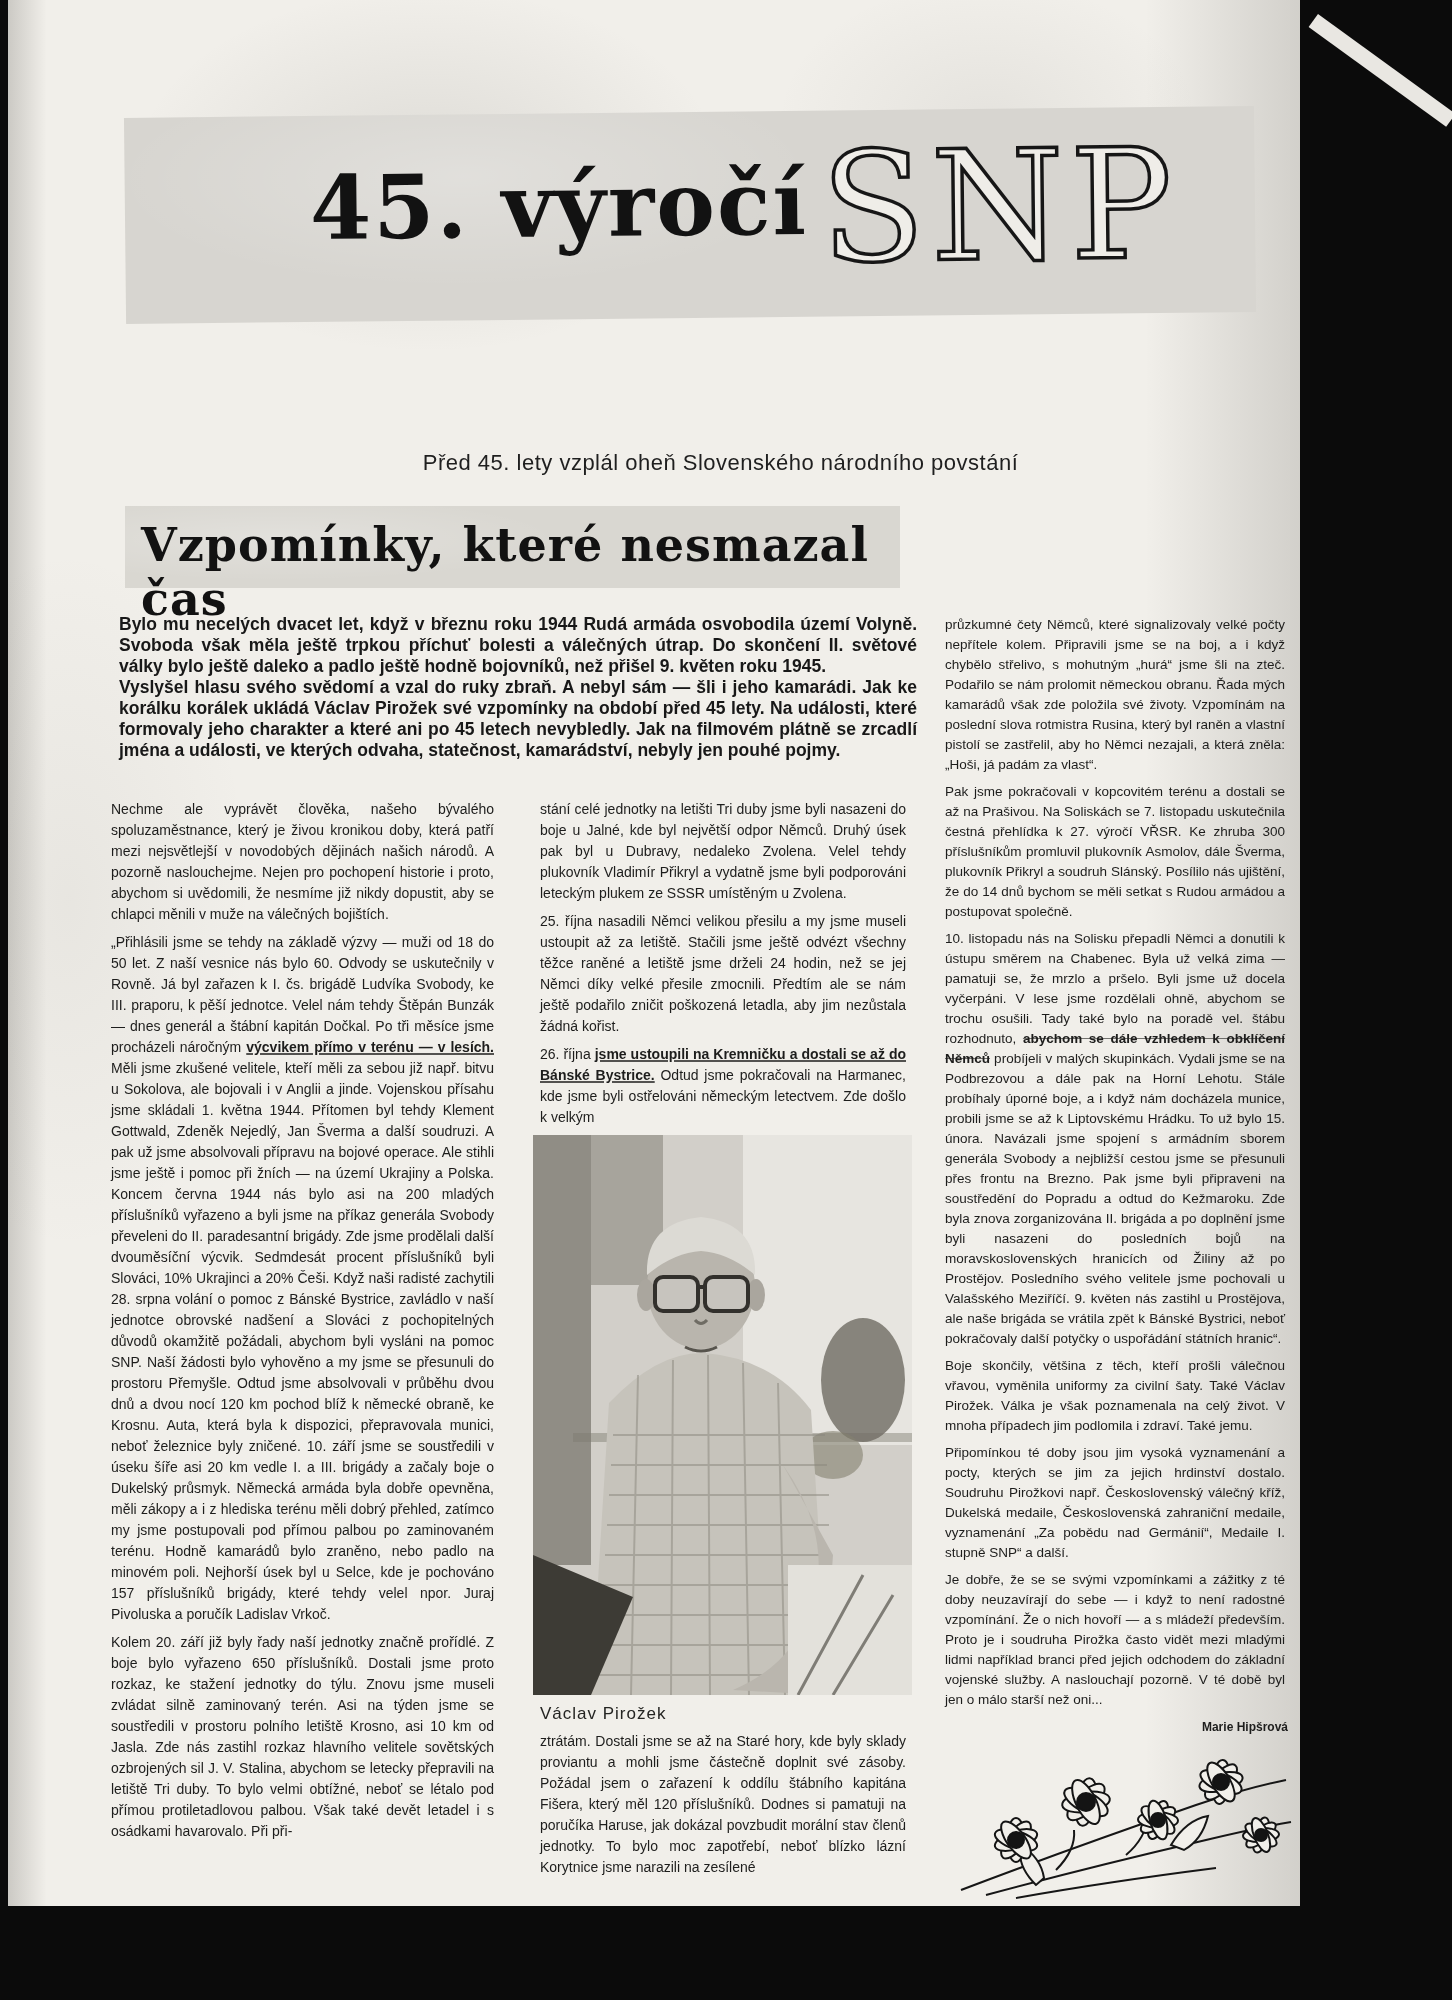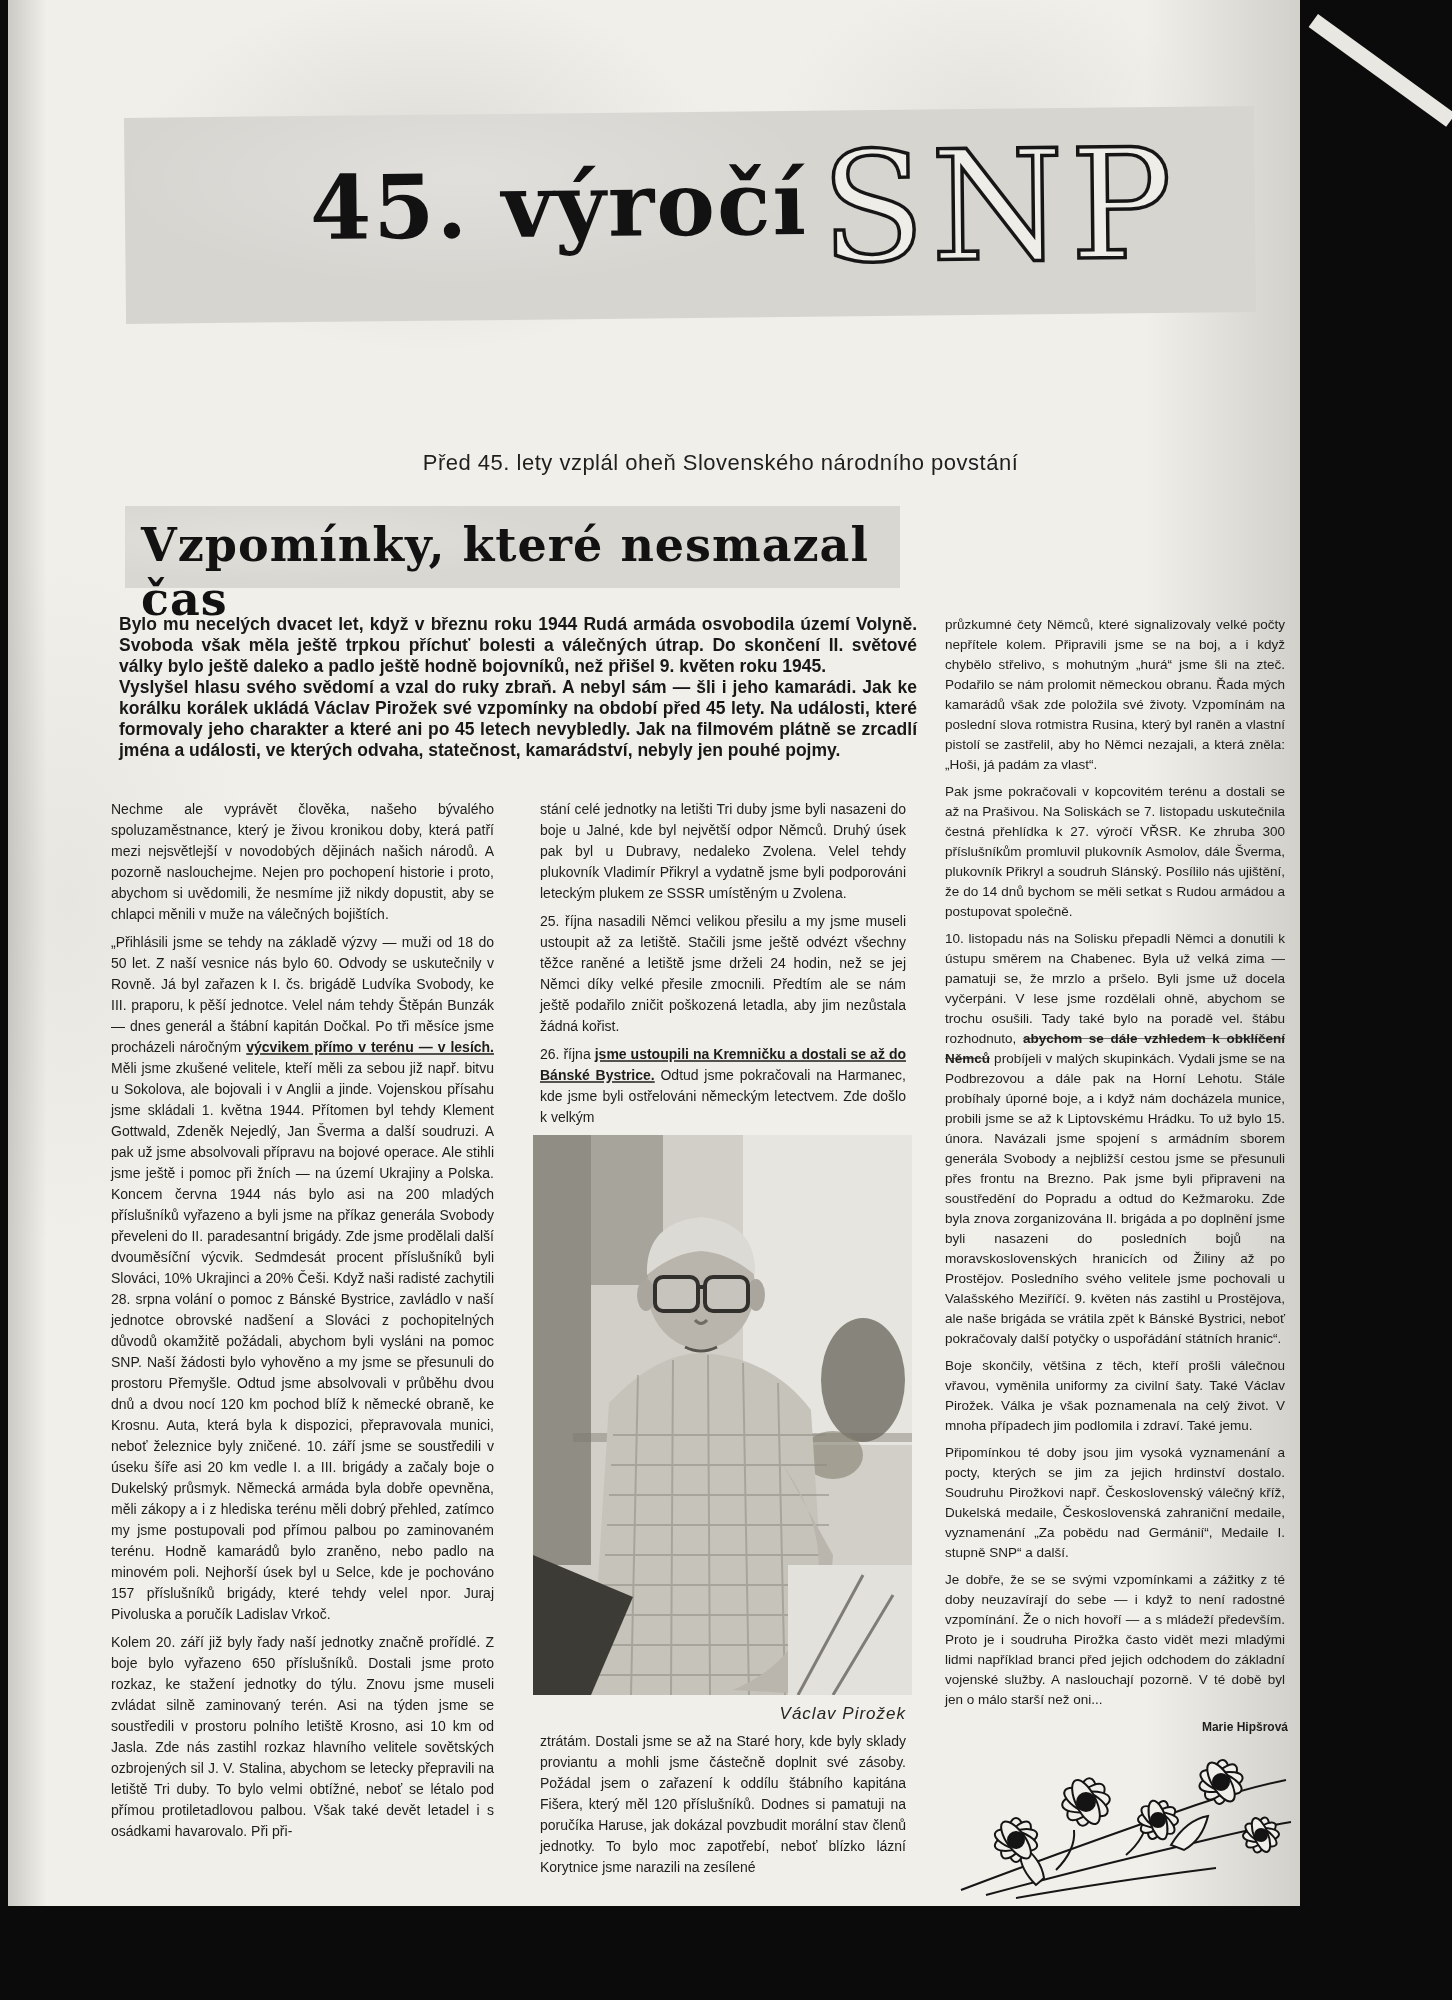--- a/index.html
+++ b/index.html
@@ -66,22 +66,22 @@
   .col-left{left:96px;top:792px;width:397px;font-size:14px;line-height:21px;}
   .col-middle{left:525px;top:792px;width:380px;font-size:14px;line-height:21px;}
   .col-right{left:930px;top:608px;width:354px;font-size:13.5px;line-height:20px;}
   .underlined{text-decoration:underline;text-decoration-thickness:2px;text-decoration-color:rgba(30,30,28,.75);font-weight:700;}
   .struck{text-decoration:line-through;text-decoration-color:rgba(30,30,28,.6);font-weight:700;}
   .photo{
     width:379px;height:560px;margin:6px 0 8px 0;
     background:#cfccc6;position:relative;
   }
   .caption{
-    margin:2px 0 14px 4px;font-style:italic;font-size:17px;
-    letter-spacing:1px;color:#242422;text-align:right;
+    margin:2px 0 14px 4px;font-size:17px;
+    letter-spacing:1px;color:#242422;text-align:left;
   }
   .byline{
     display:block;text-align:right;font-weight:700;font-size:12px;
     margin-top:2px;padding-right:4px;
   }
   .flower{position:absolute;left:938px;top:1750px;width:350px;height:152px;}
 </style>
 </head>
 <body>
 

